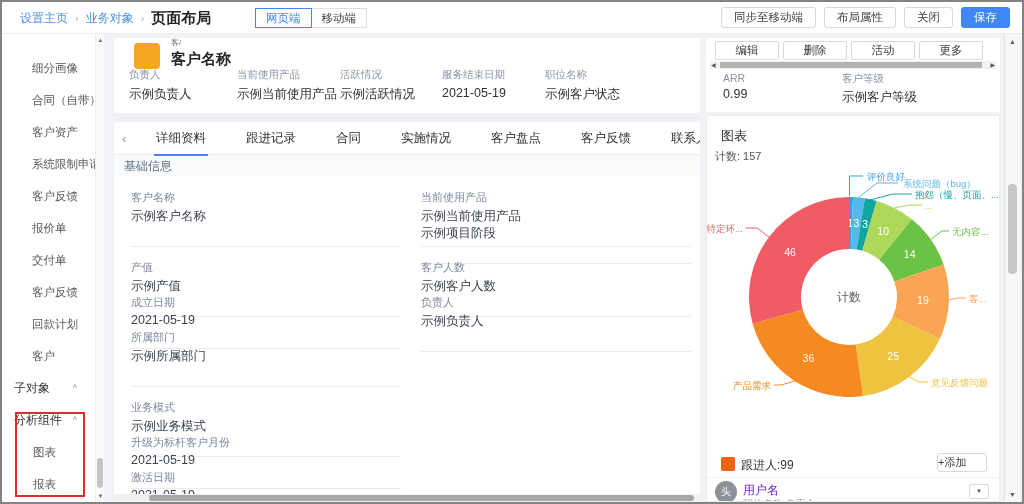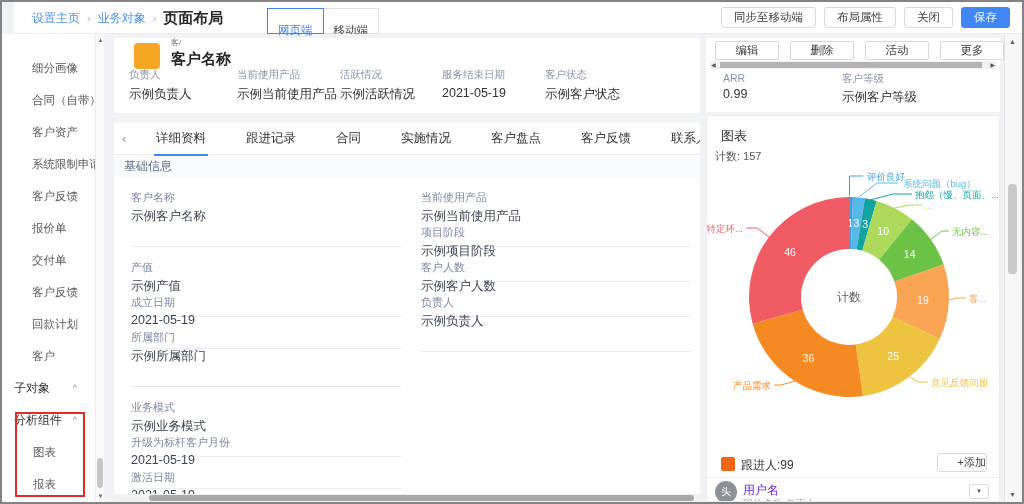--- a/index.html
+++ b/index.html
@@ -1,26 +1,26 @@
 <!DOCTYPE html>
 <html><head>
 <meta charset="utf-8">
 <style>
   * { margin:0; padding:0; box-sizing:border-box; }
   body { font-family:"Liberation Sans","DejaVu Sans",sans-serif; background:#fff; }
   .screen { position:relative; width:1024px; height:504px; border:2px solid #838383; background:#f0f2f5; overflow:hidden; }
 
   
-  .topbar { position:absolute; top:0; left:12px; right:0; height:32px; background:#fff; border-bottom:1px solid #ececec; }
+  .topbar { position:absolute; top:0; left:0; right:0; height:32px; background:#fff; border-bottom:1px solid #ececec; }
   .crumbs { position:absolute; left:18px; top:0; height:32px; display:flex; align-items:center; gap:7px; font-size:12px; }
   .crumb.link { color:#4a8fe2; cursor:pointer; }
   .crumb.current { color:#262626; font-size:15px; font-weight:bold; }
   .crumb-sep { color:#b0b0b0; font-size:11px; }
   .device-tabs { position:absolute; left:253px; top:6px; display:flex; }
-  .dtab { height:20px; padding:12px 10px; font-size:11.5px; line-height:18px; background:#fff; border:1px solid #dcdfe6; color:#404040; cursor:pointer; }
+  .dtab { height:20px; padding:0 10px; font-size:11.5px; line-height:18px; background:#fff; border:1px solid #dcdfe6; color:#404040; cursor:pointer; }
   .dtab.active { border-color:#4086f4; color:#4086f4; z-index:2; }
   .dtab + .dtab { margin-left:-1px; }
   .top-actions { position:absolute; right:12px; top:5px; display:flex; gap:8px; }
   .tbtn { height:21px; padding:0 12px; font-size:11.5px; background:#fff; border:1px solid #d9d9d9; border-radius:3px; color:#404040; cursor:pointer; }
   .tbtn.primary { background:#4086f4; border-color:#4086f4; color:#fff; }
 
   
   .content { position:absolute; top:32px; left:0; right:0; bottom:0; background:#f0f2f5; }
 
   
@@ -53,36 +53,36 @@
   .sect-head { height:22px; line-height:22px; background:#fafbfc; font-size:12px; color:#5e6d82; padding-left:10px; }
   .field { position:absolute; width:270px; }
   .f-label { font-size:11px; color:#7d87a0; margin-bottom:3px; white-space:nowrap; }
   .f-value { font-size:12.5px; color:#3d4450; border-bottom:1px solid #e9edf3; padding-bottom:21px; white-space:nowrap; }
   .h-scroll { position:absolute; left:0; right:0; bottom:0; height:8px; background:#f1f1f1; }
   .h-thumb { position:absolute; top:1px; height:6px; background:#a8a8a8; border-radius:3px; }
 
   
   .right-panel { position:absolute; left:704px; width:294px; top:0; bottom:0; }
   .action-card { position:absolute; left:0; right:0; top:4px; height:74px; background:#fff; border-radius:2px; }
-  .abtn-row { position:absolute; left:9px; top:3px; display:flex; gap:11px; }
+  .abtn-row { position:absolute; left:9px; top:3px; display:flex; gap:4px; }
   .abtn { width:64px; height:19px; font-size:11.5px; line-height:17px; text-align:center; background:#fff; border:1px solid #d9d9d9; border-radius:2px; color:#404040; cursor:pointer; }
   .a-scroll { position:absolute; left:4px; right:4px; top:23px; height:8px; background:#f1f1f1; }
   .a-thumb { position:absolute; left:10px; right:14px; top:1px; height:6px; background:#b3b3b3; }
   .a-arr { position:absolute; top:0; font-size:6px; color:#555; line-height:8px; }
   .afield-label { font-size:10.5px; color:#8a93a6; }
   .afield-value { font-size:12.5px; color:#303133; margin-top:3px; }
 
   .chart-card { position:absolute; left:0; right:0; top:81px; bottom:0; background:#fff; border:1px solid #ececec; border-radius:2px; overflow:hidden; }
   .chart-title { position:absolute; left:14px; top:11px; font-size:13px; color:#333; }
   .chart-count { position:absolute; left:8px; top:33px; font-size:11px; color:#555; }
   #donut-svg { position:absolute; left:0; top:45px; }
   .pie-label { position:absolute; font-size:9.5px; white-space:nowrap; }
   .follow-icon { position:absolute; left:14px; top:341px; width:14px; height:14px; background:#f26611; border-radius:2px; }
   .follow-text { position:absolute; left:34px; top:341px; font-size:12px; color:#333; }
-  .add-btn { position:absolute; right:12px; top:337px; width:50px; height:19px; font-size:11px; line-height:17px; text-align:right; border:1px solid #d9d9d9; border-radius:3px; background:#fff; color:#404040; cursor:pointer; }
+  .add-btn { position:absolute; right:12px; top:337px; width:50px; height:19px; font-size:11px; line-height:17px; text-align:left; border:1px solid #d9d9d9; border-radius:3px; background:#fff; color:#404040; cursor:pointer; }
   .user-divider { position:absolute; left:0; right:0; top:361px; border-top:1px solid #eef0f3; }
   .user-avatar { position:absolute; left:8px; top:365px; width:22px; height:22px; border-radius:50%; background:#8d9298; color:#fff; font-size:10px; text-align:center; line-height:22px; }
   .user-name { position:absolute; left:36px; top:366px; font-size:12px; color:#6d28d9; }
   .user-sub { position:absolute; left:36px; top:381px; font-size:10px; color:#9aa0a8; }
   .user-dd { position:absolute; right:10px; top:368px; width:20px; height:15px; border:1px solid #d9d9d9; border-radius:2px; background:#fff; font-size:6px; color:#555; text-align:center; line-height:13px; cursor:pointer; }
 
   
   .v-scroll { position:absolute; left:1002px; width:16px; top:0; bottom:0; background:#f7f7f7; border-left:1px solid #e3e3e3; }
   .v-scroll .arr { position:absolute; left:0; width:15px; text-align:center; font-size:7px; color:#5f5f5f; }
   .v-thumb { position:absolute; left:3px; width:9px; top:150px; height:90px; background:#c8c8c8; border-radius:4px; }
@@ -161,21 +161,21 @@
         </div>
         <div class="cfield" style="left:226px">
           <div class="cf-label">活跃情况</div>
           <div class="cf-value">示例活跃情况</div>
         </div>
         <div class="cfield" style="left:328px">
           <div class="cf-label">服务结束日期</div>
           <div class="cf-value">2021-05-19</div>
         </div>
         <div class="cfield" style="left:431px">
-          <div class="cf-label">客户状态</div>
+          <div class="cf-label">职位名称</div>
           <div class="cf-value">示例客户状态</div>
         </div>
       </section>
 
       <section class="detail-card">
         <div class="tabs-row">
           <span class="tab-nav">‹</span>
           <span class="tab active">详细资料</span>
           <span class="tab">跟进记录</span>
           <span class="tab">合同</span>
@@ -214,21 +214,20 @@
         <div class="field" style="left:17px;top:348px">
           <div class="f-label">激活日期</div>
           <div class="f-value">2021-05-19</div>
         </div>
 
         <div class="field" style="left:307px;top:68px">
           <div class="f-label">当前使用产品</div>
           <div class="f-value">示例当前使用产品</div>
         </div>
         <div class="field" style="left:307px;top:103px">
-          <div class="f-label">项目阶段</div>
           <div class="f-value">示例项目阶段</div>
         </div>
         <div class="field" style="left:307px;top:138px">
           <div class="f-label">客户人数</div>
           <div class="f-value">示例客户人数</div>
         </div>
         <div class="field" style="left:307px;top:173px">
           <div class="f-label">负责人</div>
           <div class="f-value">示例负责人</div>
         </div>

